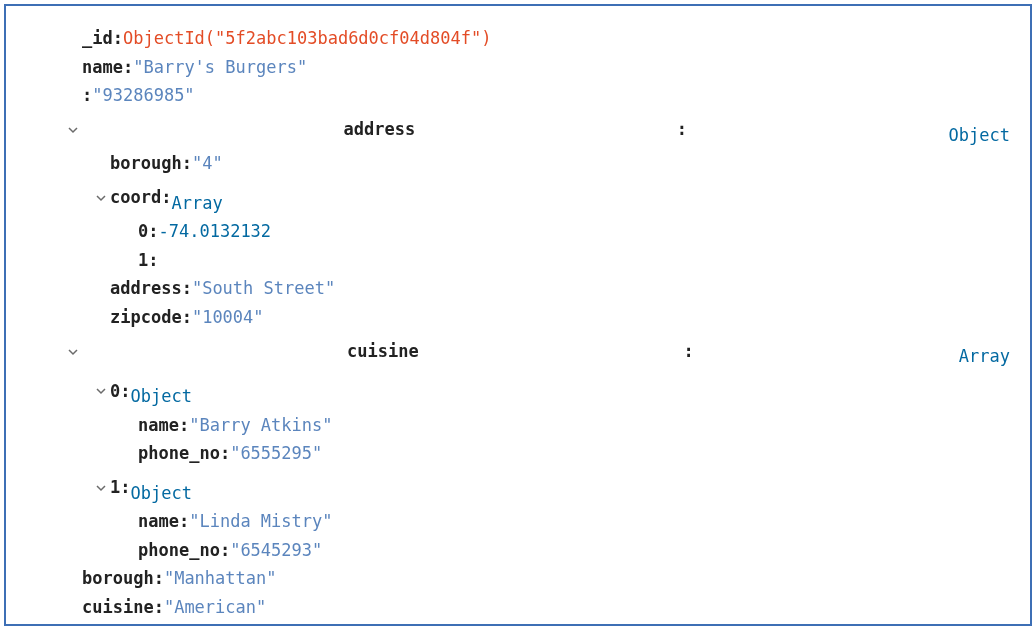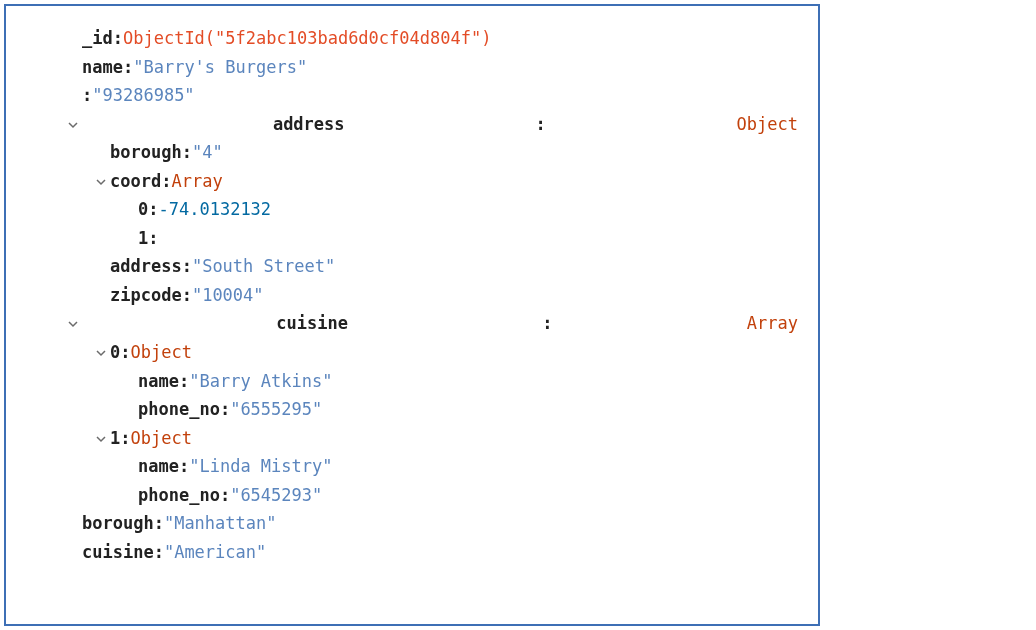--- a/index.html
+++ b/index.html
@@ -7,21 +7,21 @@
       padding: 0;
       box-sizing: border-box;
     }
     body {
       font-family: "SF Mono", "Monaco", "Menlo", "Consolas", "DejaVu Sans Mono", monospace;
       font-size: 17px;
       background: #ffffff;
       padding: 4px;
     }
     .container {
-      width: 816px;
+      width: 1028px;
       height: 622px;
       border: 2px solid #3d6fb5;
       padding: 18px 20px;
     }
     .row {
       display: flex;
       align-items: center;
       line-height: 1.68;
       white-space: pre;
     }
@@ -53,21 +53,22 @@
       color: #222;
       font-weight: bold;
     }
     .val-objectid {
       color: #e34c26;
     }
     .val-string {
       color: #5b85bd;
     }
     .val-type {
-      color: #c2410c;
+      color: #0369a1;
+      margin-top: 11px;
     }
     .val-number {
       color: #0369a1;
     }
   </style>
 </head>
 <body>
 
 <div class="container">
 

